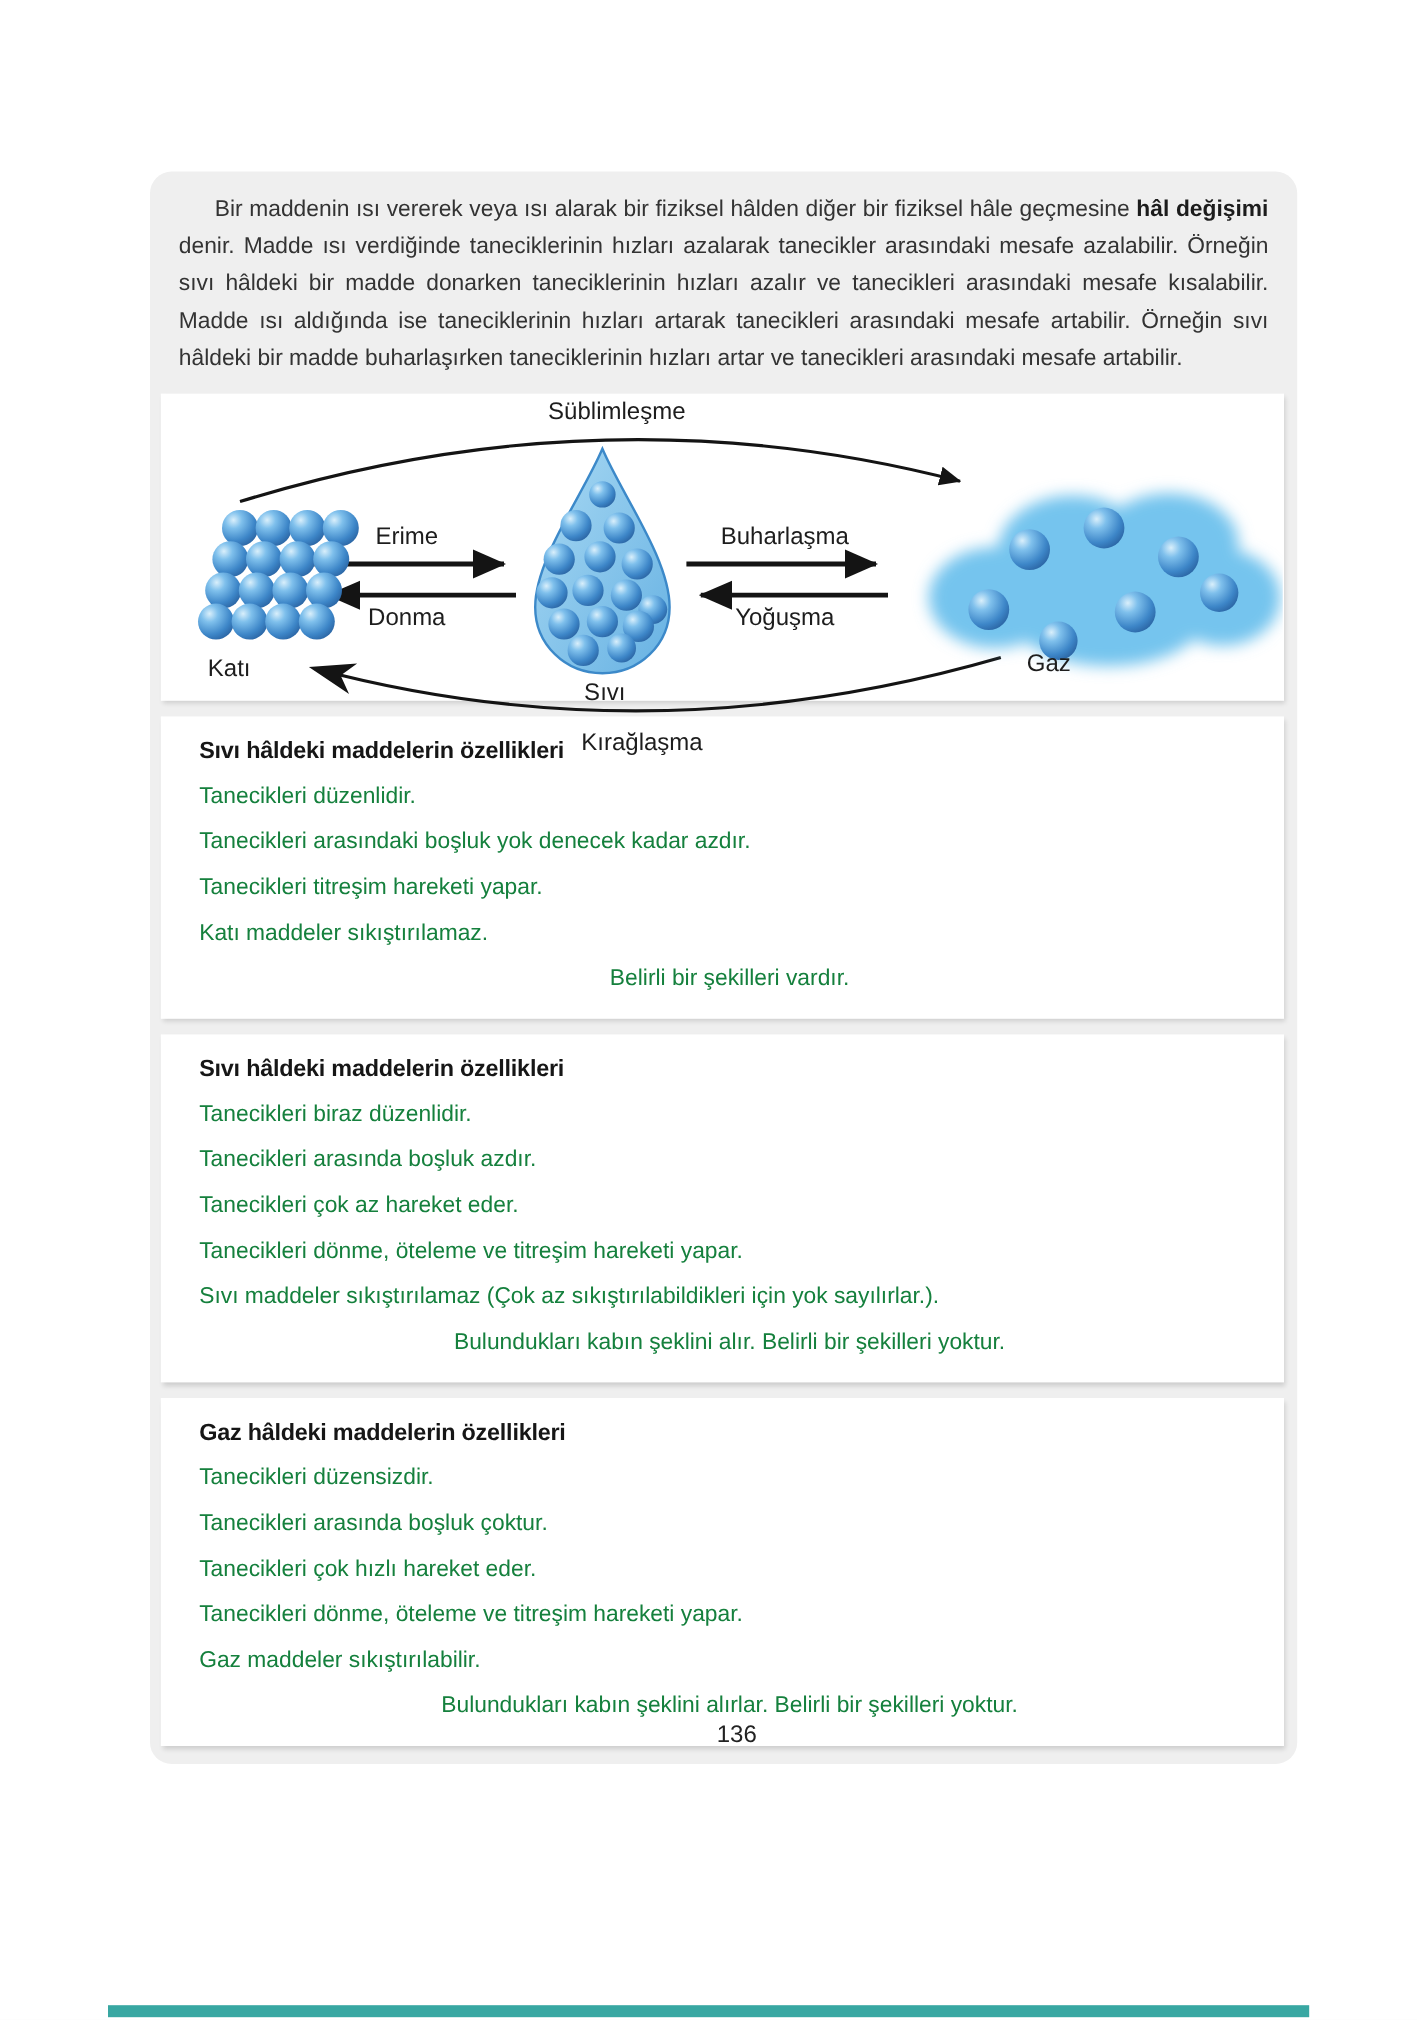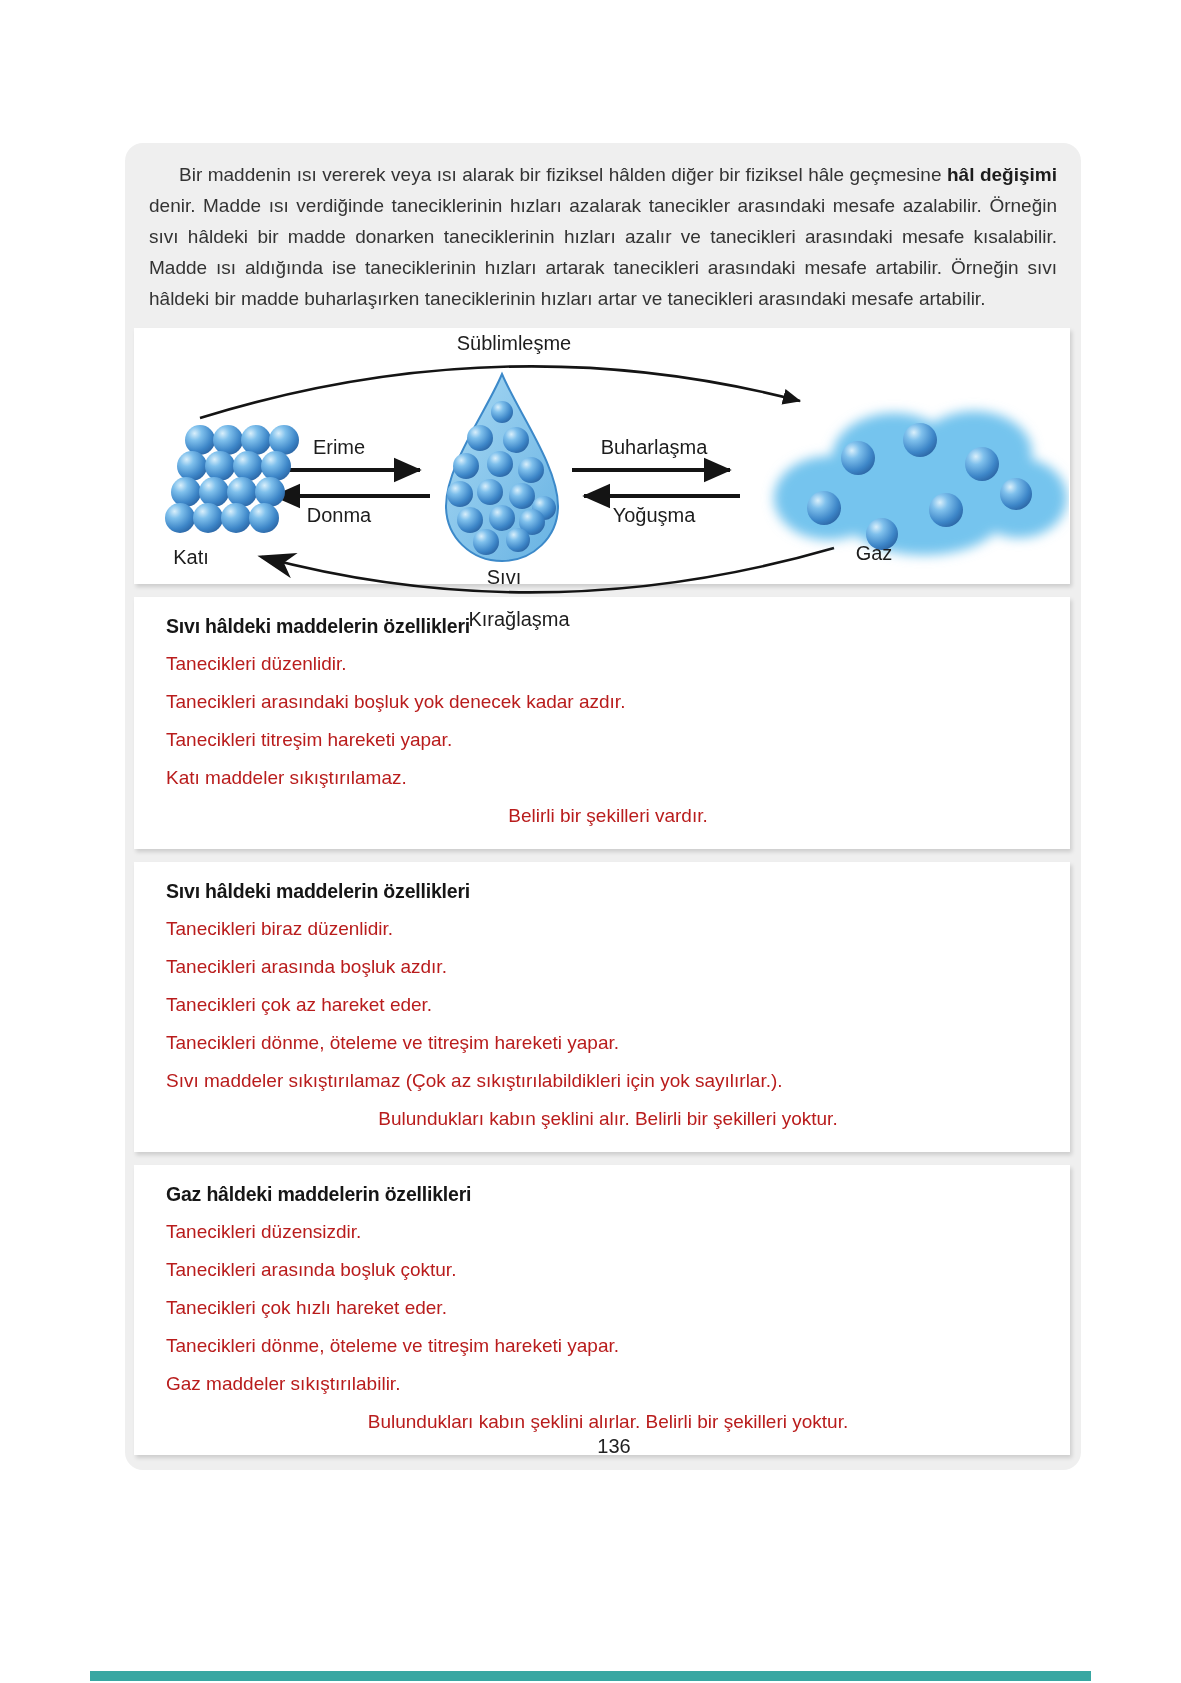--- a/index.html
+++ b/index.html
@@ -27,21 +27,21 @@
   .dlabel {
     position:absolute; font-size:20px; color:#1d1d1d;
     text-align:center; white-space:nowrap;
   }
   .props { padding:18px 20px 20px 32px; }
   .props h3 {
     font-size:19.5px; font-weight:bold; color:#161616;
     letter-spacing:-0.2px; margin-bottom:14px;
   }
   .props ul { list-style:none; }
-  .props li { font-size:19px; color:#b91c1c; margin:0 0 15px 0; line-height:23px; }
+  .props li { font-size:19px; color:#15803d; margin:0 0 15px 0; line-height:23px; }
   .props li:last-child { margin-bottom:2px;text-align:center; }
   .page-number {
     position:absolute; top:1435px; left:514px; width:200px;
     text-align:center; font-size:20px; color:#222222;
   }
   .footer-bar {
     position:absolute; left:90px; top:1671px; width:1001px; height:10px;
     background:#38a7a2;
   }
 </style>
@@ -145,21 +145,21 @@
     </svg>
 
     <span class="dlabel" style="left:280px; top:4px; width:200px;">Süblimleşme</span>
     <span class="dlabel" style="left:140px; top:108px; width:130px;">Erime</span>
     <span class="dlabel" style="left:140px; top:176px; width:130px;">Donma</span>
     <span class="dlabel" style="left:450px; top:108px; width:140px;">Buharlaşma</span>
     <span class="dlabel" style="left:450px; top:176px; width:140px;">Yoğuşma</span>
     <span class="dlabel" style="left:12px; top:218px; width:90px;">Katı</span>
     <span class="dlabel" style="left:320px; top:238px; width:100px;">Sıvı</span>
     <span class="dlabel" style="left:695px; top:214px; width:90px;">Gaz</span>
-    <span class="dlabel" style="left:300px; top:280px; width:170px;">Kırağlaşma</span>
+    <span class="dlabel" style="left:316px; top:280px; width:170px;">Kırağlaşma</span>
   </div>
 
   <div class="card props">
     <h3>Sıvı hâldeki maddelerin özellikleri</h3>
     <ul>
       <li>Tanecikleri düzenlidir.</li>
       <li>Tanecikleri arasındaki boşluk yok denecek kadar azdır.</li>
       <li>Tanecikleri titreşim hareketi yapar.</li>
       <li>Katı maddeler sıkıştırılamaz.</li>
       <li>Belirli bir şekilleri vardır.</li>

